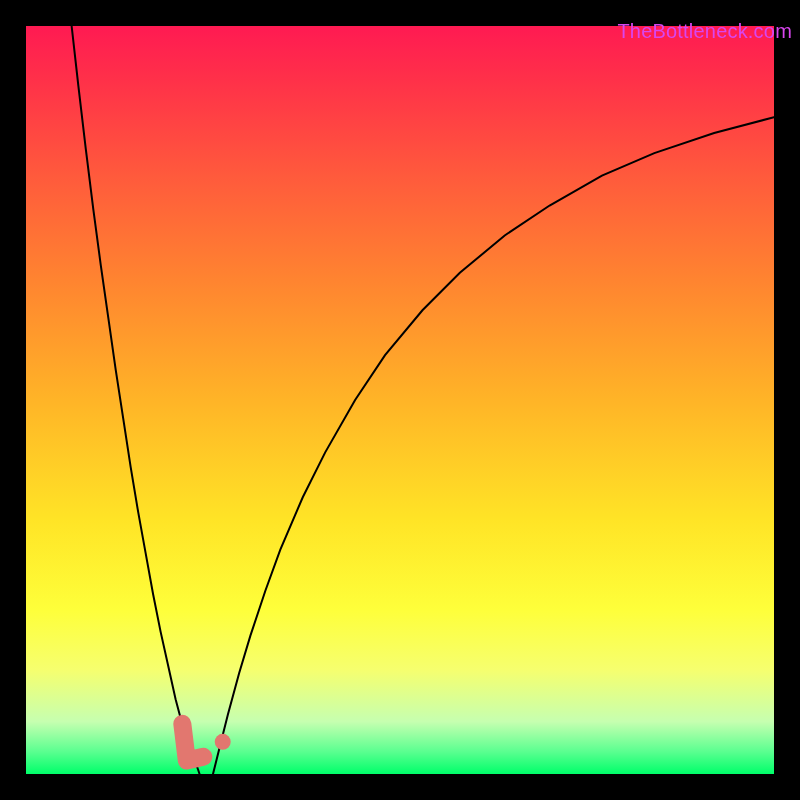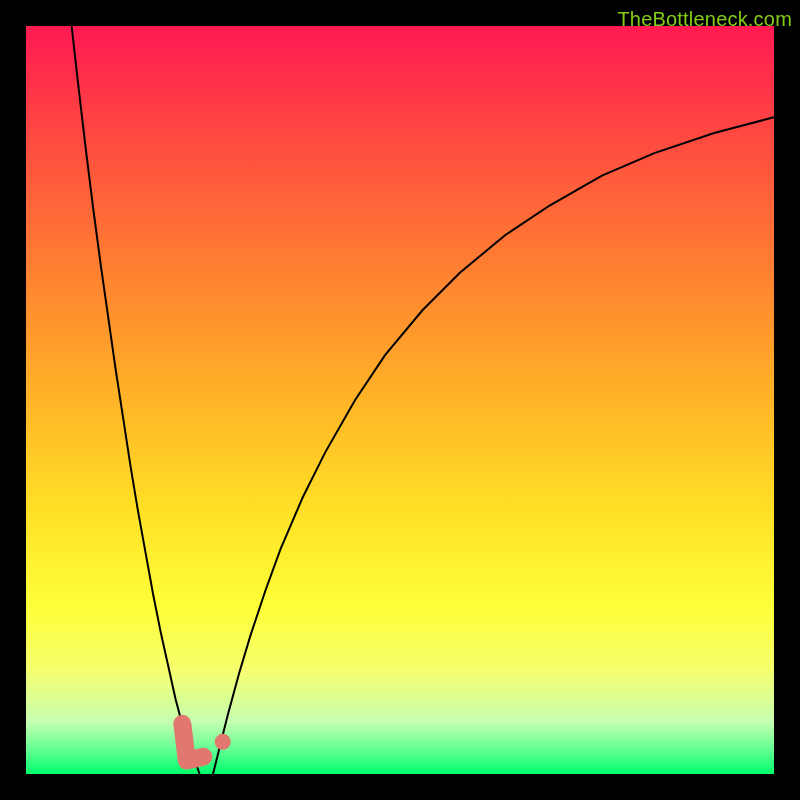--- a/index.html
+++ b/index.html
@@ -29,25 +29,25 @@
       #5bff90 97%,
       #00ff6a 100%);
   }
   svg.curves {
     position: absolute;
     left: 0; top: 0;
     width: 748px; height: 748px;
   }
   .watermark {
     position: absolute;
-    top: 8px;
+    top: 20px;
     right: 8px;
     font-family: Arial, Helvetica, sans-serif;
     font-size: 20px;
-    color: #84cc16;
+    color: #d946ef;
     letter-spacing: 0.2px;
   }
 </style>
 </head>
 <body>
 <div class="frame">
   <div class="plot-area">
     <svg class="curves" viewBox="0 0 748 748">
       <path id="left-curve" fill="none" stroke="#000" stroke-width="2" stroke-linecap="round" d="M45.63 0.00 L52.36 59.84 L59.84 123.42 L67.32 183.26 L74.80 239.36 L82.28 291.72 L89.76 344.08 L97.24 392.70 L104.72 441.32 L112.20 486.20 L119.68 527.34 L127.16 568.48 L134.64 605.88 L142.12 639.54 L149.60 673.20 L155.58 695.64 L160.82 710.60 L164.56 721.82 L167.55 730.80 L169.80 737.53 L172.04 743.51 L173.54 748.00 "></path>
       <path id="right-curve" fill="none" stroke="#000" stroke-width="2" stroke-linecap="round" d="M187.00 748.00 L194.48 718.08 L201.96 688.16 L213.18 647.02 L224.40 609.62 L239.36 564.74 L254.32 523.60 L276.76 471.24 L299.20 426.36 L329.12 374.00 L359.04 329.12 L396.44 284.24 L433.84 246.84 L478.72 209.44 L523.60 179.52 L575.96 149.60 L628.32 127.16 L688.16 106.96 L748.00 91.26 "></path>

